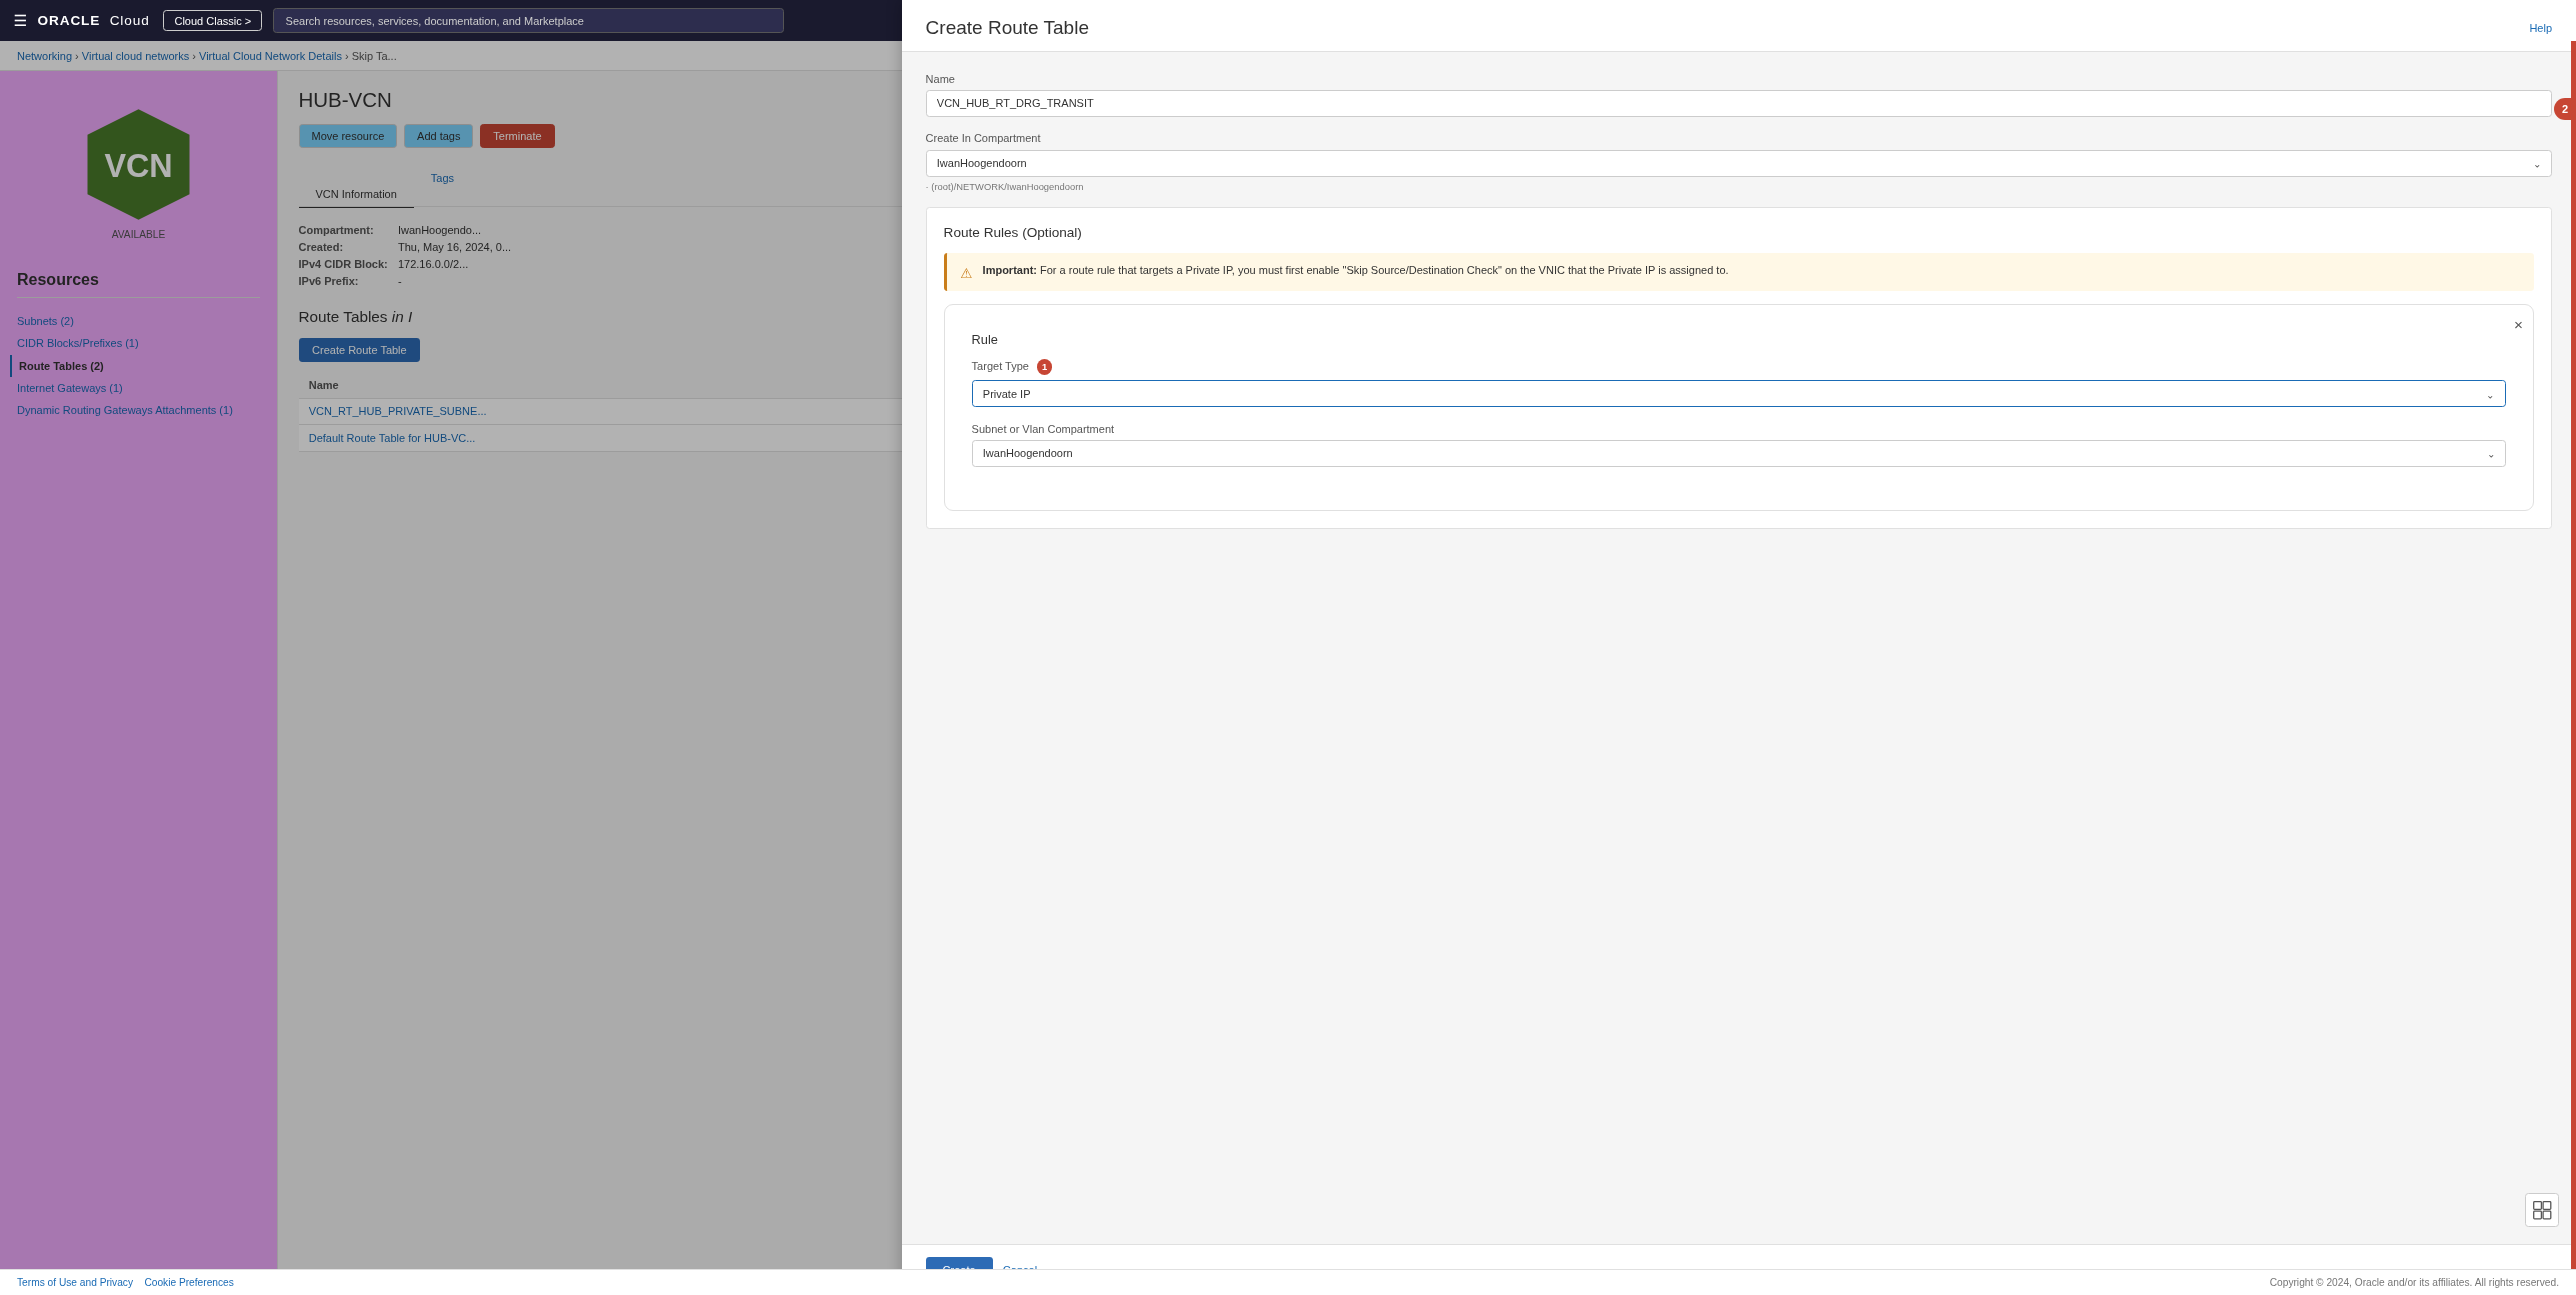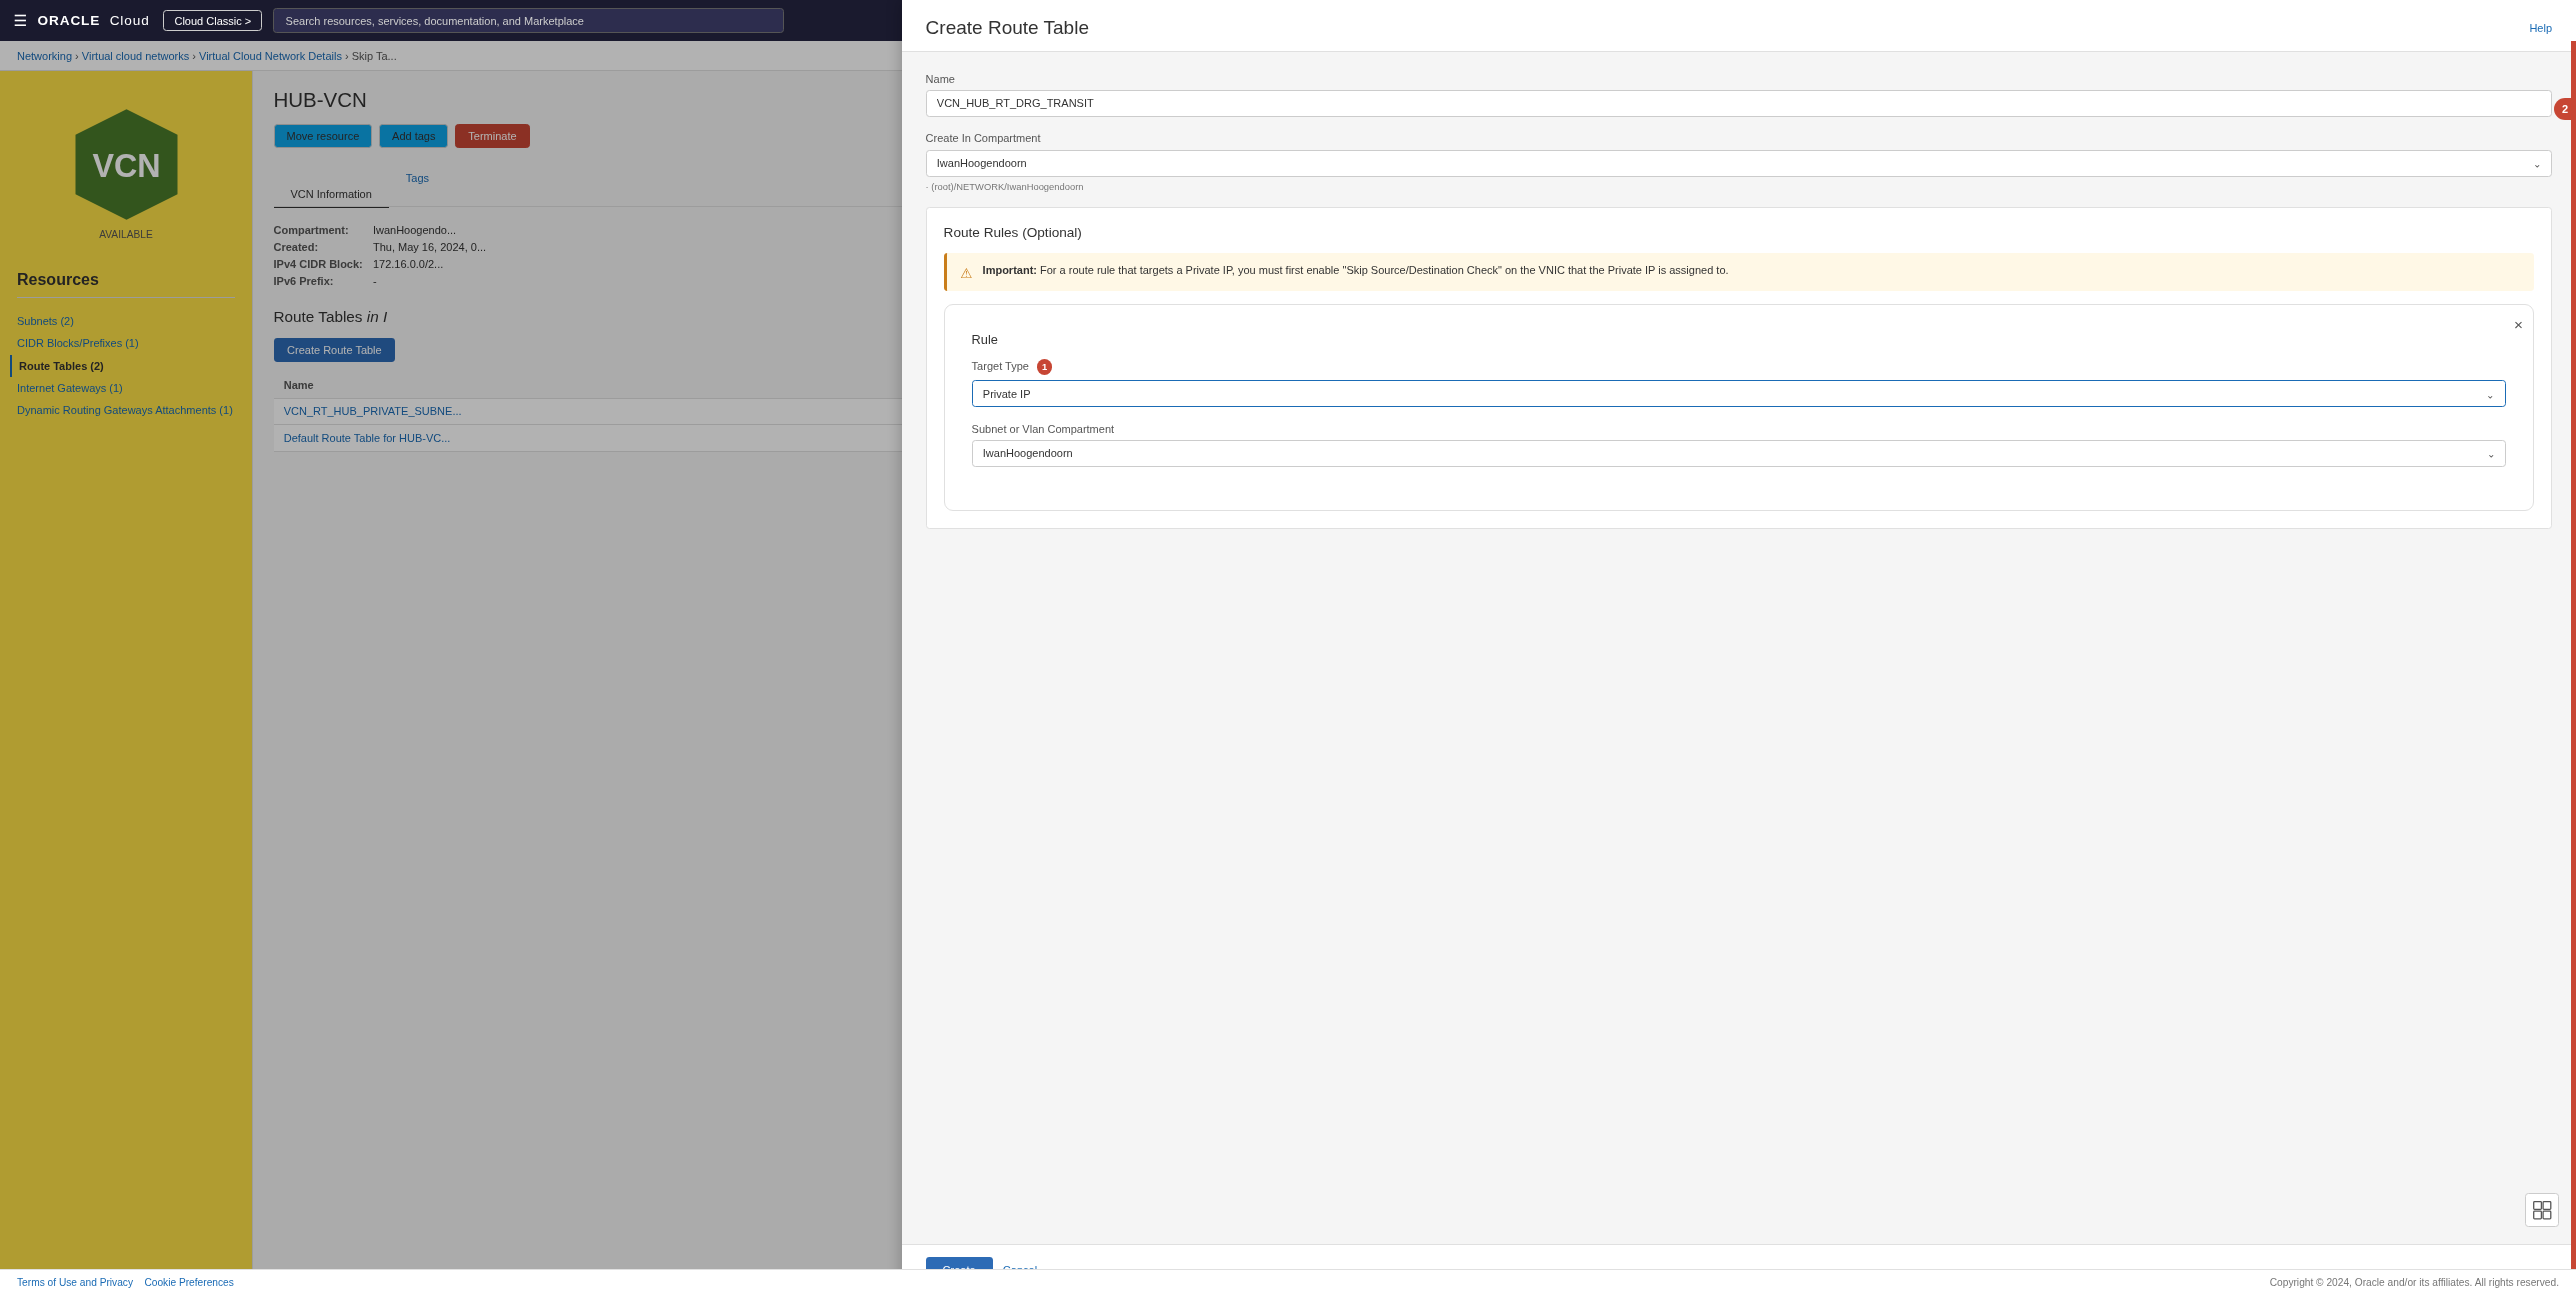--- a/index.html
+++ b/index.html
@@ -64,22 +64,22 @@
     .breadcrumb span { color: #555; }
 
     
     .main-layout {
       display: flex;
       height: calc(100vh - 41px - 34px);
     }
 
     
     .left-panel {
-      width: 253px;
-      background: #fde047;
+      width: 278px;
+      background: #f0abfc;
       border-right: 0.9px solid #e0e0e0;
       padding: 17px 0;
       overflow-y: auto;
       flex-shrink: 0;
     }
     .vcn-icon-container {
       display: flex;
       flex-direction: column;
       align-items: center;
       padding: 17px;
@@ -110,21 +110,21 @@
     .right-panel {
       flex: 1;
       background: #f5f5f5;
       overflow-y: auto;
       padding: 17px 20.5px;
       position: relative;
     }
     .vcn-title { font-size: 20.5px; font-weight: 400; color: #333; margin-bottom: 12px; }
     .vcn-actions { display: flex; gap: 6.8px; margin-bottom: 17px; }
     .action-btn {
-      background: #0ea5e9;
+      background: #7dd3fc;
       border: 0.9px solid #ccc;
       border-radius: 3.4px;
       padding: 5.1px 12px;
       font-size: 11px;
       cursor: pointer;
       color: #333;
     }
     .action-btn.danger { background: #c74634; color: #fff; border-color: #c74634; }
 
     .tabs { display: flex; gap: 0; border-bottom: 1.7px solid #e0e0e0; margin-bottom: 17px; }

